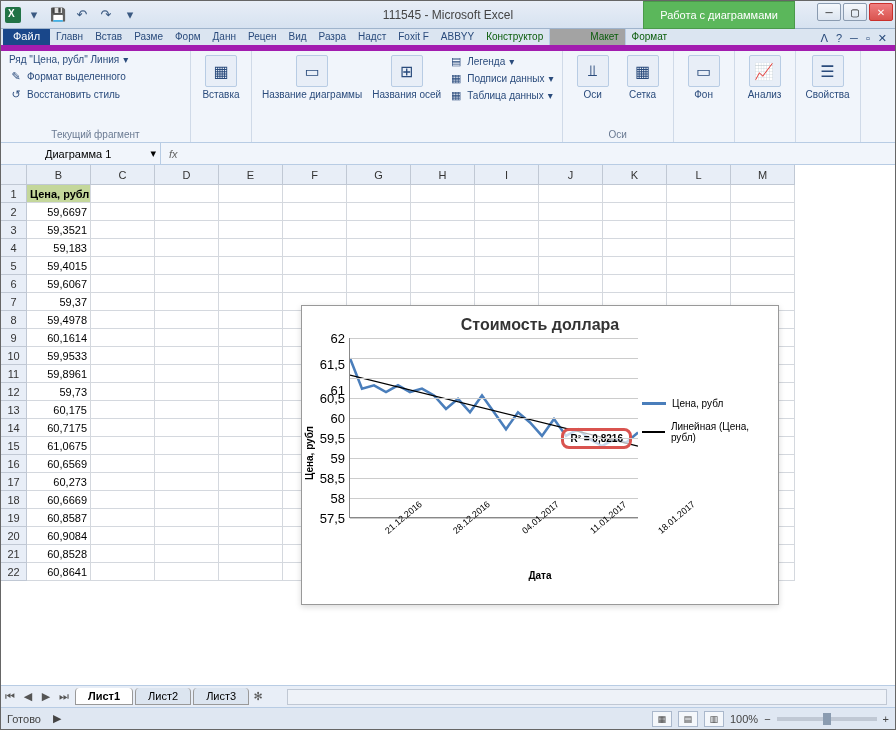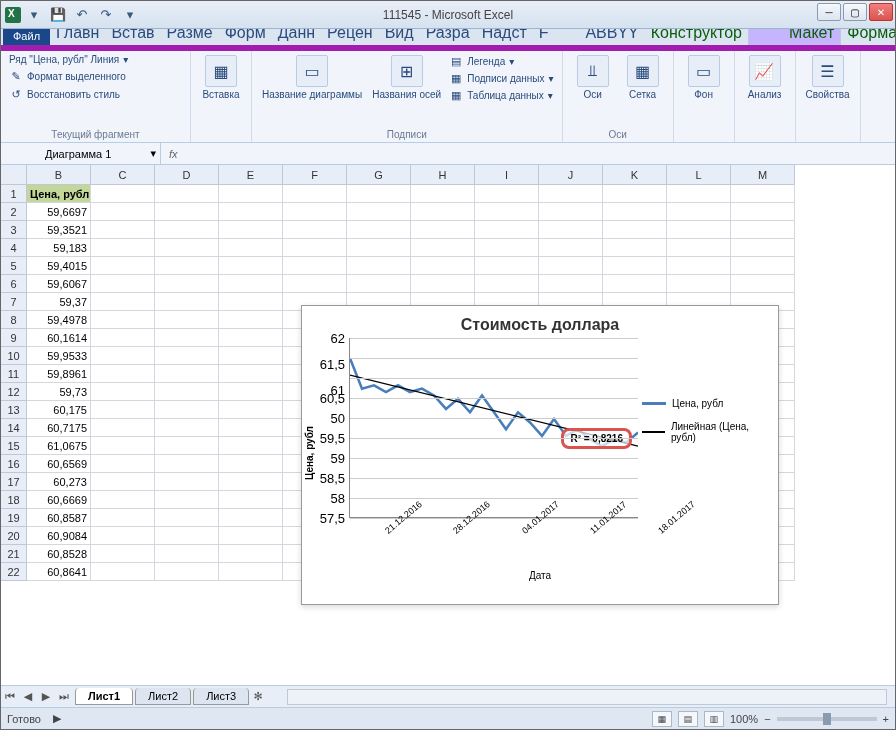--- a/index.html
+++ b/index.html
@@ -13,22 +13,22 @@
 .qat-btn { width: 22px; height: 22px; display: flex; align-items: center; justify-content: center; font-size: 13px; color: #3b5a82; cursor: pointer; }
 .titlebar .center { position: absolute; left: 50%; transform: translateX(-50%); font-size: 12px; color: #444; }
 .titlebar .contextual { position: absolute; right: 100px; top: 0; height: 28px; background: #5bb75b; color: #fff; font-size: 11px; display: flex; align-items: center; padding: 0 16px; border: 1px solid #4a9a4a; }
 .win-controls { position: absolute; right: 2px; top: 2px; display: flex; gap: 2px; }
 .win-btn { width: 24px; height: 18px; border: 1px solid #8a9bb0; background: linear-gradient(#f5f8fc, #dce5f0); display: flex; align-items: center; justify-content: center; font-size: 10px; border-radius: 2px; cursor: pointer; }
 .win-close { background: linear-gradient(#f08080, #d9534f); color: #fff; border-color: #c9302c; }
 
 
 .ribbon-tabs { height: 22px; background: #dbe5f1; display: flex; align-items: flex-end; padding-left: 2px; border-bottom: 6px solid #a21caf; }
 .file-tab { background: #19478a; color: #fff; padding: 3px 10px; font-size: 11px; border-radius: 3px 3px 0 0; cursor: pointer; }
-.rtab { padding: 3px 6px; font-size: 16px; color: #2a4b7c; cursor: pointer; }
-.rtab.active { background: #c4b5fd; border: 1px solid #b8cce4; border-bottom: none; border-radius: 2px 2px 0 0; padding-left: 40px; }
+.rtab { padding: 3px 6px; font-size: 10px; color: #2a4b7c; cursor: pointer; }
+.rtab.active { background: #a3a3a3; border: 1px solid #b8cce4; border-bottom: none; border-radius: 2px 2px 0 0; padding-left: 40px; }
 .rtab.ctx { color: #0b5d0b; }
 .ribbon-tabs .help { margin-left: auto; display: flex; gap: 8px; padding-right: 8px; font-size: 11px; color: #2a4b7c; }
 
 
 .ribbon { height: 92px; background: #f1f5fb; border-bottom: 1px solid #b8cce4; display: flex; }
 .rgroup { border-right: 1px solid #d0dae8; padding: 2px 6px; display: flex; flex-direction: column; justify-content: space-between; }
 .rgroup-label { font-size: 10px; color: #6a7a92; text-align: center; padding-top: 2px; }
 .rgroup-items { display: flex; gap: 2px; align-items: flex-start; }
 .rbtn-big { display: flex; flex-direction: column; align-items: center; gap: 2px; padding: 2px 4px; cursor: pointer; font-size: 10px; color: #2a4b7c; text-align: center; min-width: 48px; }
 .ricon { width: 32px; height: 32px; background: #e8eef7; border: 1px solid #b8cce4; border-radius: 2px; display: flex; align-items: center; justify-content: center; font-size: 16px; }
@@ -63,21 +63,21 @@
 .chart-title { text-align: center; font-size: 16px; font-weight: bold; color: #333; padding: 10px 0 4px; }
 .chart-body { position: relative; height: 230px; display: flex; }
 .y-axis-label { writing-mode: vertical-rl; transform: rotate(180deg); font-size: 10px; font-weight: bold; text-align: center; padding: 0 2px; }
 .plot-wrap { flex: 1; position: relative; padding-right: 140px; }
 .plot { position: relative; height: 180px; margin-left: 32px; border-left: 1px solid #888; border-bottom: 1px solid #888; font-weight: bold; }
 .y-ticks { position: absolute; left: 0; top: 0; width: 30px; height: 180px; }
 .y-tick { position: absolute; right: 2px; font-size: 13px; transform: translateY(-50%); }
 .gridline { position: absolute; left: 0; right: 0; border-top: 1px solid #ccc; }
 .x-ticks { position: absolute; left: 32px; right: 140px; top: 182px; height: 40px; }
 .x-tick { position: absolute; font-size: 9px; transform: rotate(-40deg); transform-origin: left top; white-space: nowrap; }
-.x-axis-label { text-align: center; font-size: 10px; font-weight: normal; padding-top: 2px; }
+.x-axis-label { text-align: center; font-size: 10px; font-weight: bold; padding-top: 2px; }
 .legend { position: absolute; right: 6px; top: 60px; width: 130px; font-size: 10px; }
 .legend-item { display: flex; align-items: center; gap: 6px; margin-bottom: 12px; }
 .legend-swatch { width: 24px; height: 2px; }
 .r2-box { position: absolute; border: 3px solid #d9534f; border-radius: 8px; font-size: 10px; padding: 2px 6px; background: rgba(255,255,255,0.7); }
 
 
 .sheet-tabs { position: absolute; bottom: 22px; left: 0; right: 0; height: 22px; background: #e8eef7; border-top: 1px solid #b8cce4; display: flex; align-items: center; font-size: 11px; }
 .nav-btn { width: 18px; text-align: center; cursor: pointer; color: #555; }
 .sheet-tab { padding: 2px 12px; border: 1px solid #999; border-bottom: none; background: #fff; margin-left: 2px; cursor: pointer; border-radius: 0 0 4px 4px; transform: scaleY(-1); }
 .sheet-tab span { display: inline-block; transform: scaleY(-1); }
@@ -100,20 +100,21 @@
 <div class="titlebar">
   <div class="left">
     <span class="excel-icon"></span>
     <span class="qat-btn">▾</span>
     <span class="qat-btn">💾</span>
     <span class="qat-btn">↶</span>
     <span class="qat-btn">↷</span>
     <span class="qat-btn">▾</span>
   </div>
   <div class="center">111545 - Microsoft Excel</div>
+  <div class="contextual">Работа с диаграммами</div>
   <div class="win-controls">
     <div class="win-btn">─</div>
     <div class="win-btn">▢</div>
     <div class="win-btn win-close">✕</div>
   </div>
 </div>
 
 <div class="ribbon-tabs">
   <div class="file-tab">Файл</div>
   <div class="rtab">Главн</div>
@@ -173,21 +174,20 @@
       <div class="rbtn-big">
         <div class="ricon">⊞</div>
         <span>Названия осей</span>
       </div>
       <div class="small-list">
         <div class="small-btn"><span class="mini-icon">▤</span><span>Легенда</span> ▾</div>
         <div class="small-btn"><span class="mini-icon">▦</span><span>Подписи данных</span> ▾</div>
         <div class="small-btn"><span class="mini-icon">▦</span><span>Таблица данных</span> ▾</div>
       </div>
     </div>
-    <div class="rgroup-label">Подписи</div>
   </div>
   <div class="rgroup">
     <div class="rgroup-items">
       <div class="rbtn-big">
         <div class="ricon">⫫</div>
         <span>Оси</span>
       </div>
       <div class="rbtn-big">
         <div class="ricon">▦</div>
         <span>Сетка</span>
@@ -582,21 +582,21 @@
     <div class="chart-title">Стоимость доллара</div>
     <div class="chart-body">
       <div class="y-axis-label">Цена, рубл</div>
       <div class="plot-wrap">
         <div class="y-ticks" id="yticks">
             <div class="y-tick" style="top: 180px;">57,5</div>
             <div class="y-tick" style="top: 160px;">58</div>
             <div class="y-tick" style="top: 140px;">58,5</div>
             <div class="y-tick" style="top: 120px;">59</div>
             <div class="y-tick" style="top: 100px;">59,5</div>
-            <div class="y-tick" style="top: 80px;">50</div>
+            <div class="y-tick" style="top: 80px;">60</div>
             <div class="y-tick" style="top: 60px;">60,5</div>
             <div class="y-tick" style="top: 52px;">61</div>
             <div class="y-tick" style="top: 26px;">61,5</div>
             <div class="y-tick" style="top: 0px;">62</div>
           </div>
         <div class="plot" id="plot">
           <svg class="line-chart" id="svgplot" viewBox="0 0 341 180">
               <polyline points="0,8.000000000000114 14.208333333333332,44.00000000000006 28.416666666666664,40 42.625,48.000000000000114 56.83333333333333,40 71.04166666666667,48.000000000000114 85.25,44.00000000000006 99.45833333333334,51.999999999999886 113.66666666666666,68.00000000000011 127.875,55.99999999999994 142.08333333333334,71.99999999999989 156.29166666666666,51.999999999999886 170.5,71.99999999999989 184.70833333333331,91.99999999999989 198.91666666666669,71.99999999999989 213.125,84.00000000000006 227.33333333333331,100 241.54166666666669,80 255.75,100 269.9583333333333,91.99999999999989 284.1666666666667,104.00000000000006 298.375,111.99999999999989 312.5833333333333,104.00000000000006 326.7916666666667,108.00000000000011 341,95.99999999999994" fill="none" stroke="#4a7ebb" stroke-width="3"></polyline>
               <line x1="0" y1="28.000000000000114" x2="341" y2="111.99999999999989" stroke="#000" stroke-width="1.5"></line>
             </svg>

